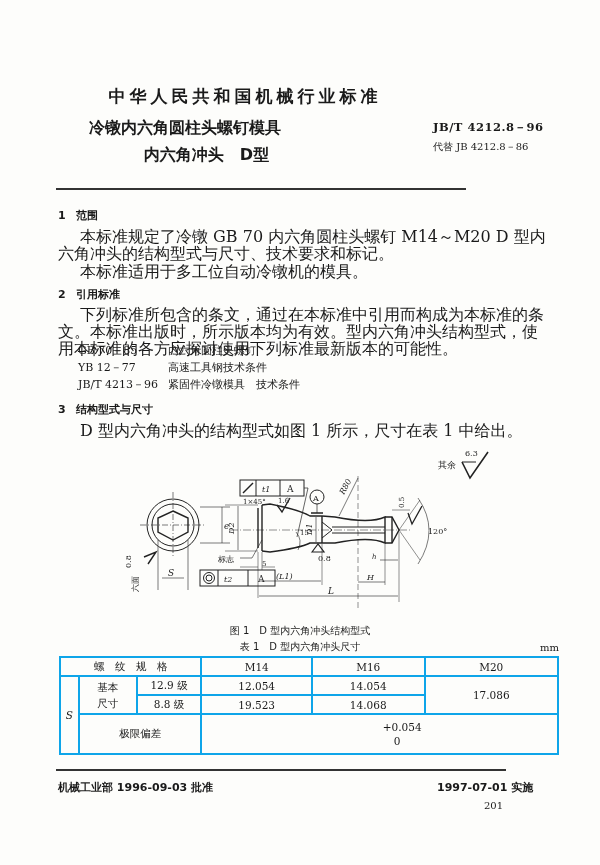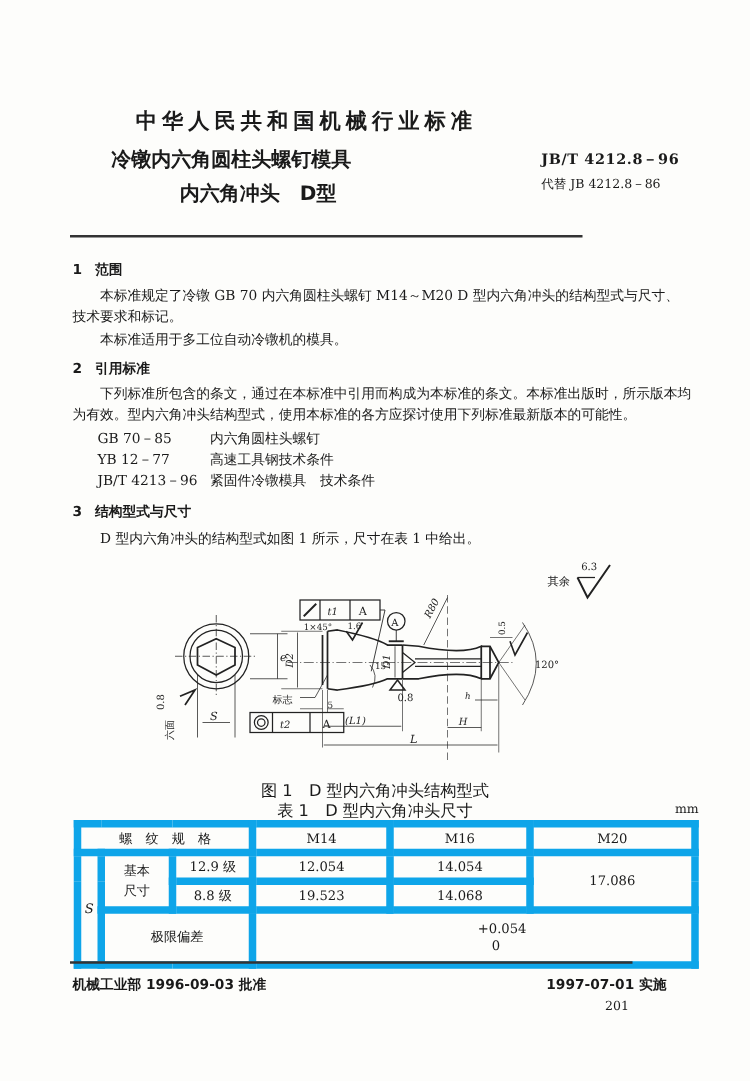--- a/index.html
+++ b/index.html
@@ -10,27 +10,27 @@
          font-weight:bold; font-size:17px; letter-spacing:4px; padding-right:110px; box-sizing:border-box; }
   .code { left:433px; top:120px; font-size:11.5px; font-weight:bold; letter-spacing:0.5px; }
   .replaces { left:433px; top:140px; font-size:10px; }
   .title1 { left:0; width:480px; padding-right:110px; box-sizing:border-box; text-align:center; top:118px;
             font-family:"DejaVu Sans", sans-serif; font-weight:bold; font-size:16px; }
   .title2 { left:0; width:523px; padding-right:110px; box-sizing:border-box; text-align:center; top:145px;
             font-family:"DejaVu Sans", sans-serif; font-weight:bold; font-size:16px; }
   .rule { left:56px; width:410px; height:2px; background:#333; }
   .h { font-family:"DejaVu Sans", sans-serif; font-weight:bold; font-size:11px; left:58px; }
   .h .num { display:inline-block; width:18px; }
-  .p { font-size:11px; left:58px; width:495px; line-height:17px; }
+  .p { font-size:16px; left:58px; width:495px; line-height:17px; }
   .indent { text-indent:22px; }
   .ref { font-size:11px; left:78px; }
   .ref span.c { display:inline-block; width:90px; }
   table.t { position:absolute; left:59px; top:656px; width:500px; border-collapse:collapse; font-size:10.5px; }
-  table.t td { border:6px solid #0ea5e9; text-align:center; height:17px; padding:0; }
-  .caption { left:0; width:600px; text-align:center; font-size:13px; font-family:"DejaVu Sans", sans-serif; }
+  table.t td { border:2px solid #0ea5e9; text-align:center; height:17px; padding:0; }
+  .caption { left:0; width:600px; text-align:center; font-size:10px; font-family:"DejaVu Sans", sans-serif; }
   .foot { font-family:"DejaVu Sans", sans-serif; font-weight:bold; font-size:11px; }
   svg text { font-family:"DejaVu Serif", serif; }
 </style>
 </head>
 <body>
 
 <div class="abs org">中华人民共和国机械行业标准</div>
 <div class="abs code">JB/T  4212.8－96</div>
 <div class="abs replaces">代替 JB  4212.8－86</div>
 <div class="abs title1">冷镦内六角圆柱头螺钉模具</div>

